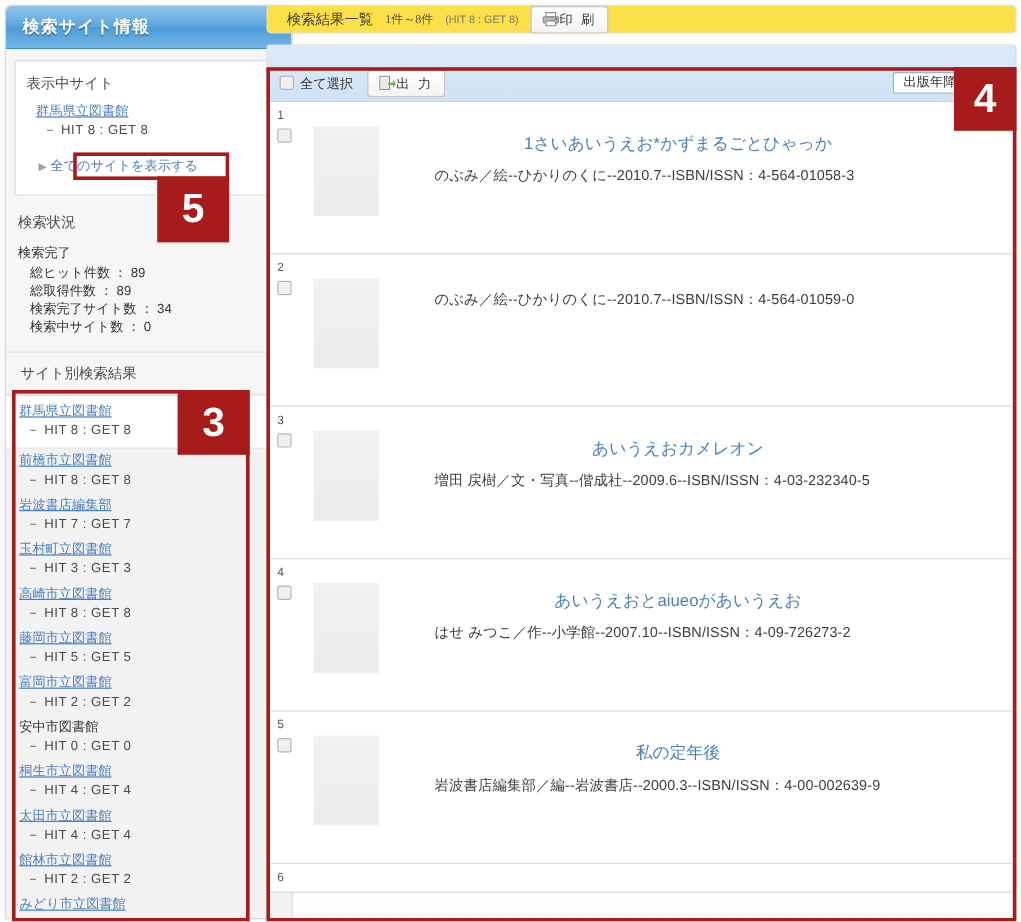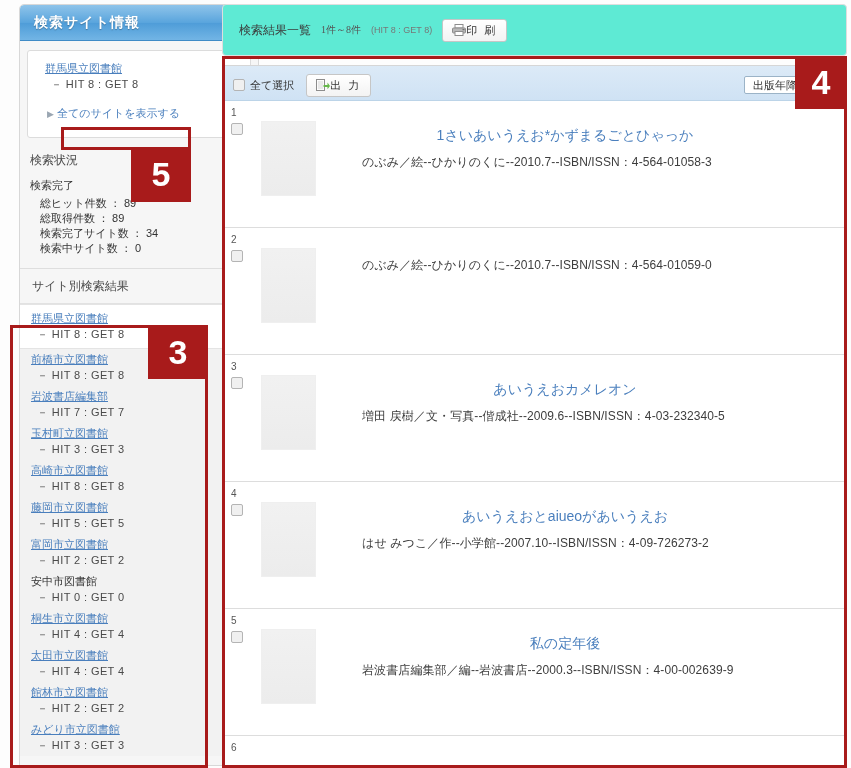--- a/index.html
+++ b/index.html
@@ -21,21 +21,21 @@
   .page {
     position: relative;
     width: 851px;
     height: 768px;
     background: #fdfdfd;
   }
 
   
   .sidebar {
     position: absolute;
-    left: 19px;
+    left: 4px;
     top: 4px;
     width: 240px;
     height: 762px;
     background: #f6f6f6;
     border: 1px solid #d8d8d8;
     border-radius: 5px 5px 0 0;
     box-sizing: border-box;
     overflow: hidden;
   }
   .sidebar-header {
@@ -156,22 +156,22 @@
 
   
   .content {
     position: absolute;
     left: 222px;
     top: 4px;
     width: 625px;
     height: 762px;
   }
   .result-topbar {
-    height: 52px;
-    background: #5eead4;
+    height: 24px;
+    background: #fde047;
     border: 1px solid #dedede;
     border-radius: 4px;
     box-sizing: border-box;
     display: flex;
     align-items: center;
     padding-left: 16px;
     gap: 10px;
   }
   .result-title {
     font-size: 12px;
@@ -209,21 +209,21 @@
     height: 707px;
     box-sizing: border-box;
     overflow: hidden;
   }
   .actionbar {
     height: 30px;
     background: linear-gradient(to bottom, #dceaf7 0%, #cfe2f4 100%);
     border-bottom: 1px solid #bcd4e8;
     display: flex;
     align-items: center;
-    padding: 4px 10px 0 10px;
+    padding: 16px 10px 0 10px;
     gap: 12px;
   }
   .cb {
     width: 12px;
     height: 12px;
     border: 1px solid #b4b4b4;
     background: #f0f0f0;
     border-radius: 2px;
     display: inline-block;
     cursor: pointer;
@@ -343,20 +343,21 @@
 
 <div class="page">
 
   <div class="sidebar">
 
     <div class="sidebar-header">
       <span class="sidebar-header-title">検索サイト情報</span>
     </div>
 
     <div class="panel">
+      <div class="panel-label">表示中サイト</div>
       <div class="site-current">
         <span class="site-link">群馬県立図書館</span>
         <div class="site-count">－ HIT 8 : GET 8</div>
       </div>
       <div class="show-all-wrap">
         <span class="show-all-btn"><span class="tri">▶</span><span>全てのサイトを表示する</span></span>
       </div>
     </div>
 
     <div class="status-block">

